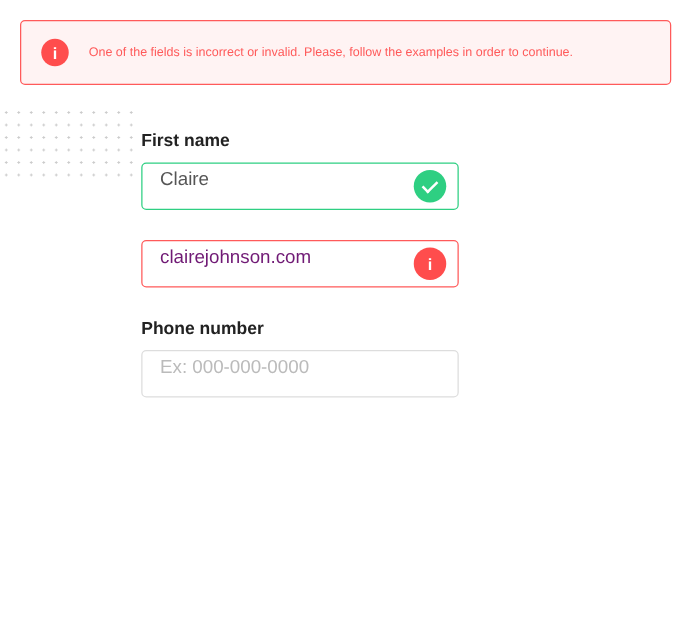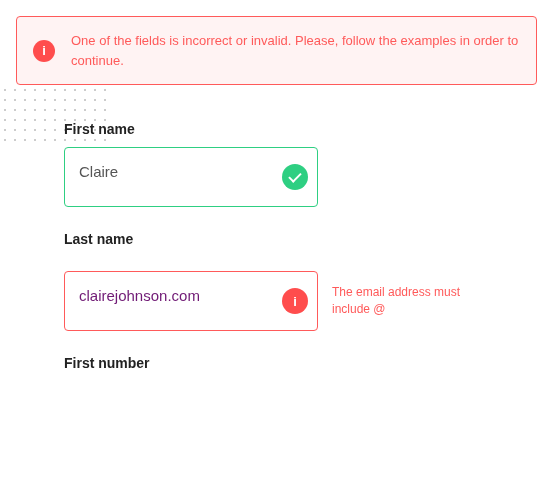--- a/index.html
+++ b/index.html
@@ -1,27 +1,27 @@
 <!DOCTYPE html>
 <html><head>
 <meta charset="utf-8">
 <style>
 *{box-sizing:border-box;margin:0;padding:0}
 body{font-family:-apple-system,BlinkMacSystemFont,'Segoe UI',sans-serif;width:553px;height:500px;background:#fff;position:relative}
 .dots{position:absolute;top:85px;left:0;width:110px;height:60px;background-image:radial-gradient(circle,#ccc 1px,transparent 1px);background-size:10px 10px;z-index:0}
 .alert{display:flex;align-items:center;gap:16px;margin:16px 16px 0;padding:14px 16px;border:1px solid #ff5a5a;background:#fff3f3;border-radius:4px;position:relative;z-index:1}
 .alert .icon-wrap{flex-shrink:0}
 .info-circle{width:22px;height:22px;border-radius:50%;background:#ff4d4d;display:flex;align-items:center;justify-content:center;color:#fff;font-weight:700;font-size:13px}
-.alert-text{color:#ff5a5a;font-size:13px;line-height:1.5}
-.form{margin:36px 0 0 64px;position:relative;z-index:1}
+.alert-text{color:#ff5a5a;font-size:10px;line-height:1.5}
+.form{margin:36px 0 0 113px;position:relative;z-index:1}
 .field{margin-bottom:24px}
 .label{display:block;font-size:14px;font-weight:600;color:#222;margin-bottom:10px}
 .input-row{display:flex;align-items:center;gap:14px}
 .input-wrap{position:relative;width:254px}
-.input{width:100%;height:60px;padding:0 46px 12px 14px;font-size:15px;border-radius:4px;outline:none;color:#555}
+.input{width:100%;height:38px;padding:0 46px 12px 14px;font-size:15px;border-radius:4px;outline:none;color:#555}
 .input.valid{border:1.5px solid #2ecf82}
 .input.invalid{border:1.5px solid #ff5a5a;color:#701a75}
 .input.neutral{border:1px solid #ddd;color:#aaa}
 .input::placeholder{color:#bbb}
 .status-icon{position:absolute;right:10px;top:50%;transform:translateY(-50%);width:26px;height:26px;border-radius:50%;display:flex;align-items:center;justify-content:center}
 .status-icon.ok{background:#2ecf82}
 .status-icon.err{background:#ff4d4d;color:#fff;font-weight:700;font-size:13px}
 .check{width:12px;height:7px;border-left:2.5px solid #fff;border-bottom:2.5px solid #fff;transform:rotate(-45deg) translate(1px,-1px)}
 .hint{font-size:12px;color:#ff5a5a;line-height:1.4;max-width:130px}
 </style>
@@ -45,30 +45,33 @@
       <div class="input-wrap">
         <input class="input valid" value="Claire" style="">
         <div class="status-icon ok">
             <div class="check"></div>
           </div>
       </div>
     </div>
   </div>
 
   <div class="field">
-    <label class="label">Last name</label>
   </div>
 
   <div class="field">
     <div class="input-row">
       <div class="input-wrap">
         <input class="input invalid" value="clairejohnson.com" style="">
         <div class="status-icon err">i</div>
       </div>
-      <div class="hint">The email address must include @</div>
     </div>
   </div>
 
   <div class="field">
-    <label class="label">First number</label>
+    <label class="label">Phone number</label>
+    <div class="input-row">
+      <div class="input-wrap">
+        <input class="input neutral" placeholder="Ex: 000-000-0000" style="">
+      </div>
+    </div>
   </div>
 
 </div>
 
 </body></html>

